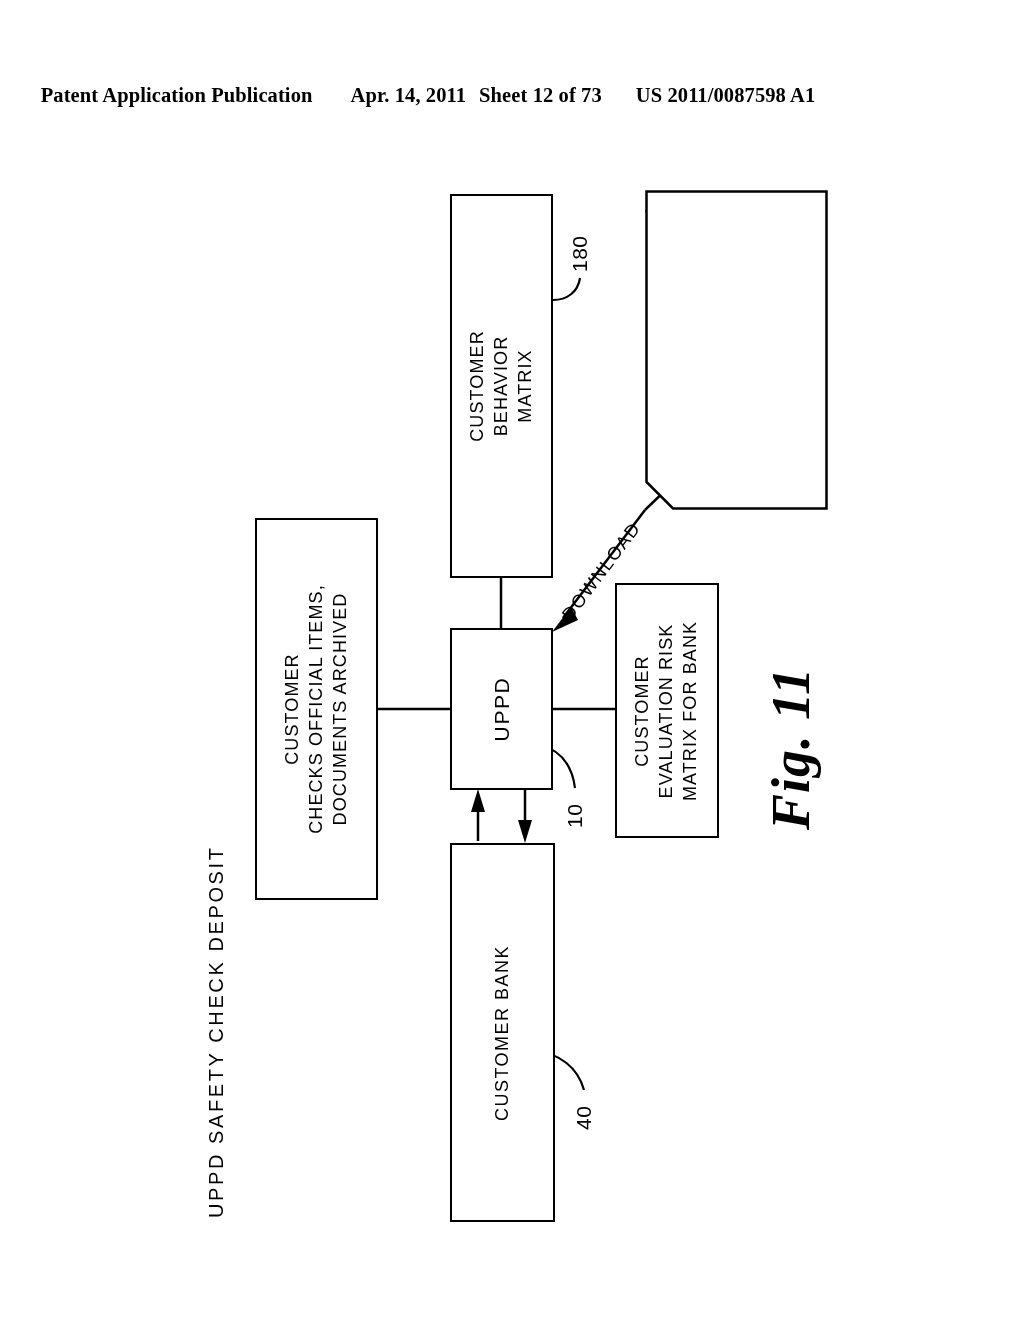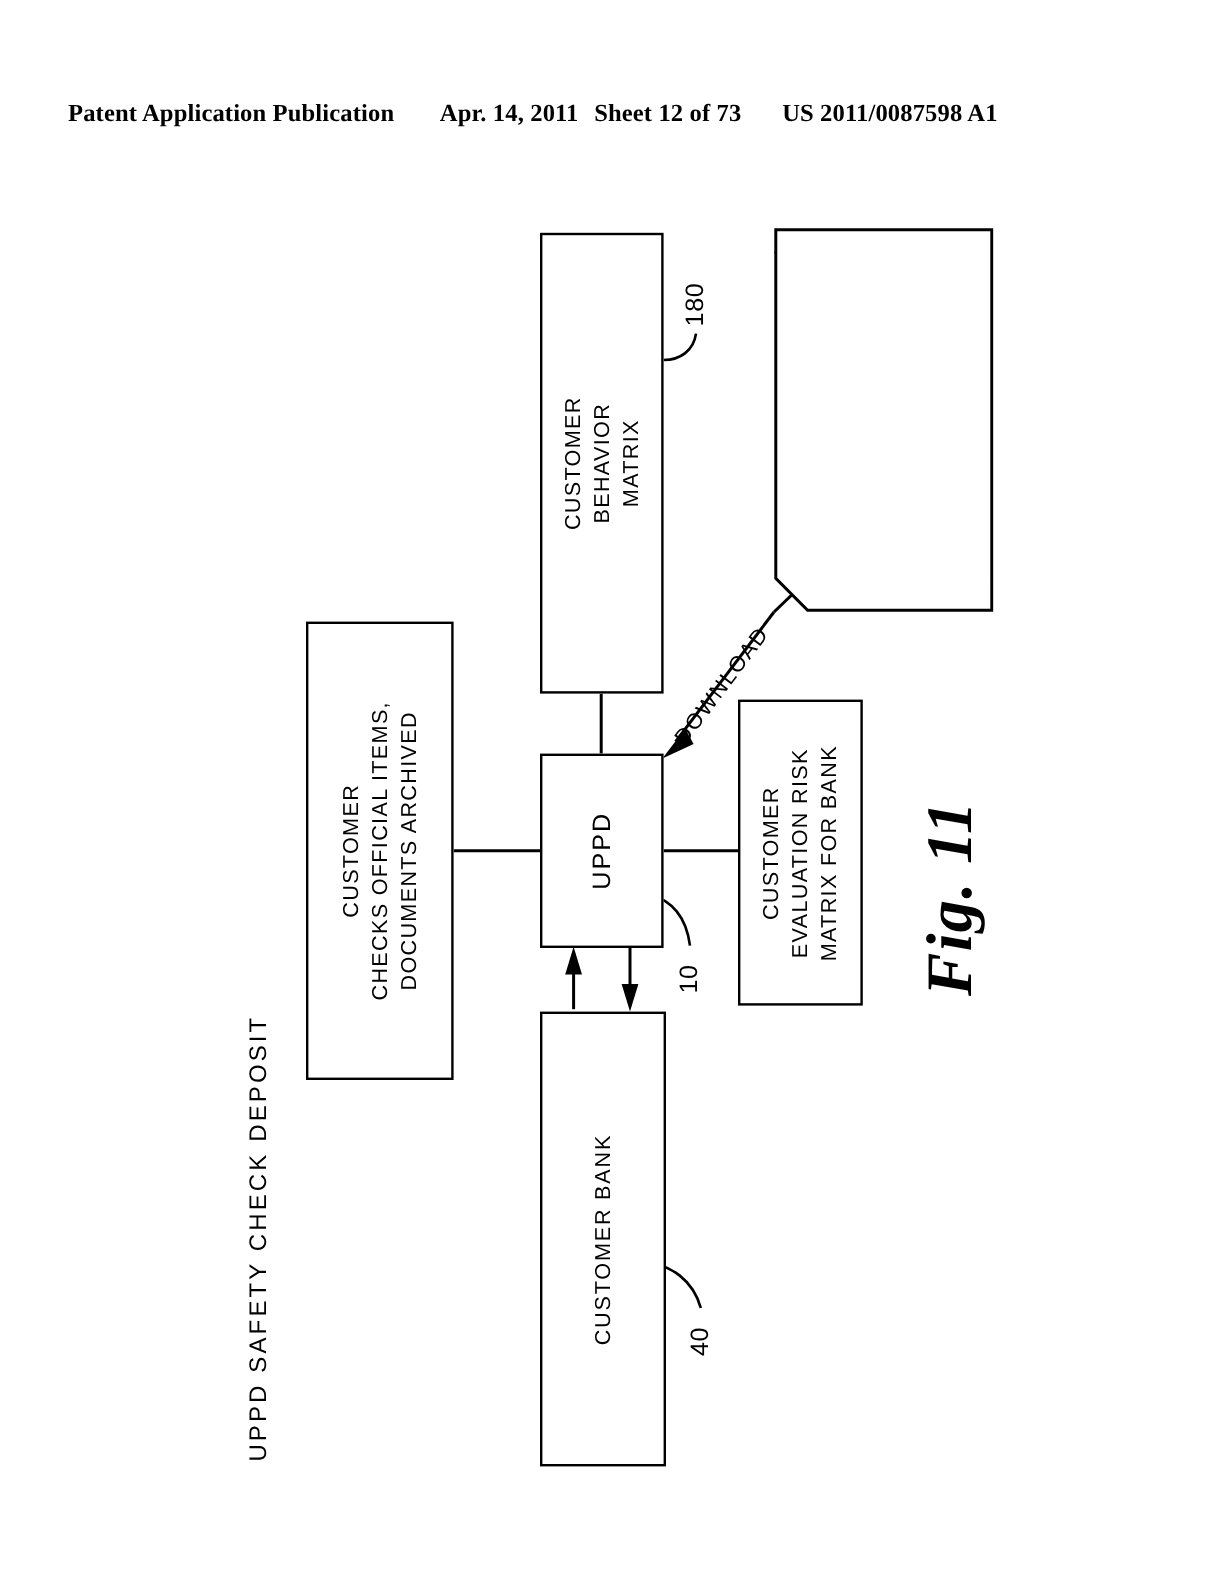--- a/index.html
+++ b/index.html
@@ -13,21 +13,21 @@
     position: relative;
     font-family: "Liberation Sans", sans-serif;
     color: #000000;
     overflow: hidden;
   }
 
   
   #page-header {
     position: absolute;
     top: 84px;
-    left: 16px;
+    left: 0;
     width: 856px;
     text-align: center;
     font-family: "Liberation Serif", serif;
     font-weight: bold;
     font-size: 20.5px;
     letter-spacing: 0.1px;
     white-space: nowrap;
   }
   #page-header .hdr-seg { display: inline-block; vertical-align: baseline; }
   #page-header .gap-a { display: inline-block; width: 38px; }

